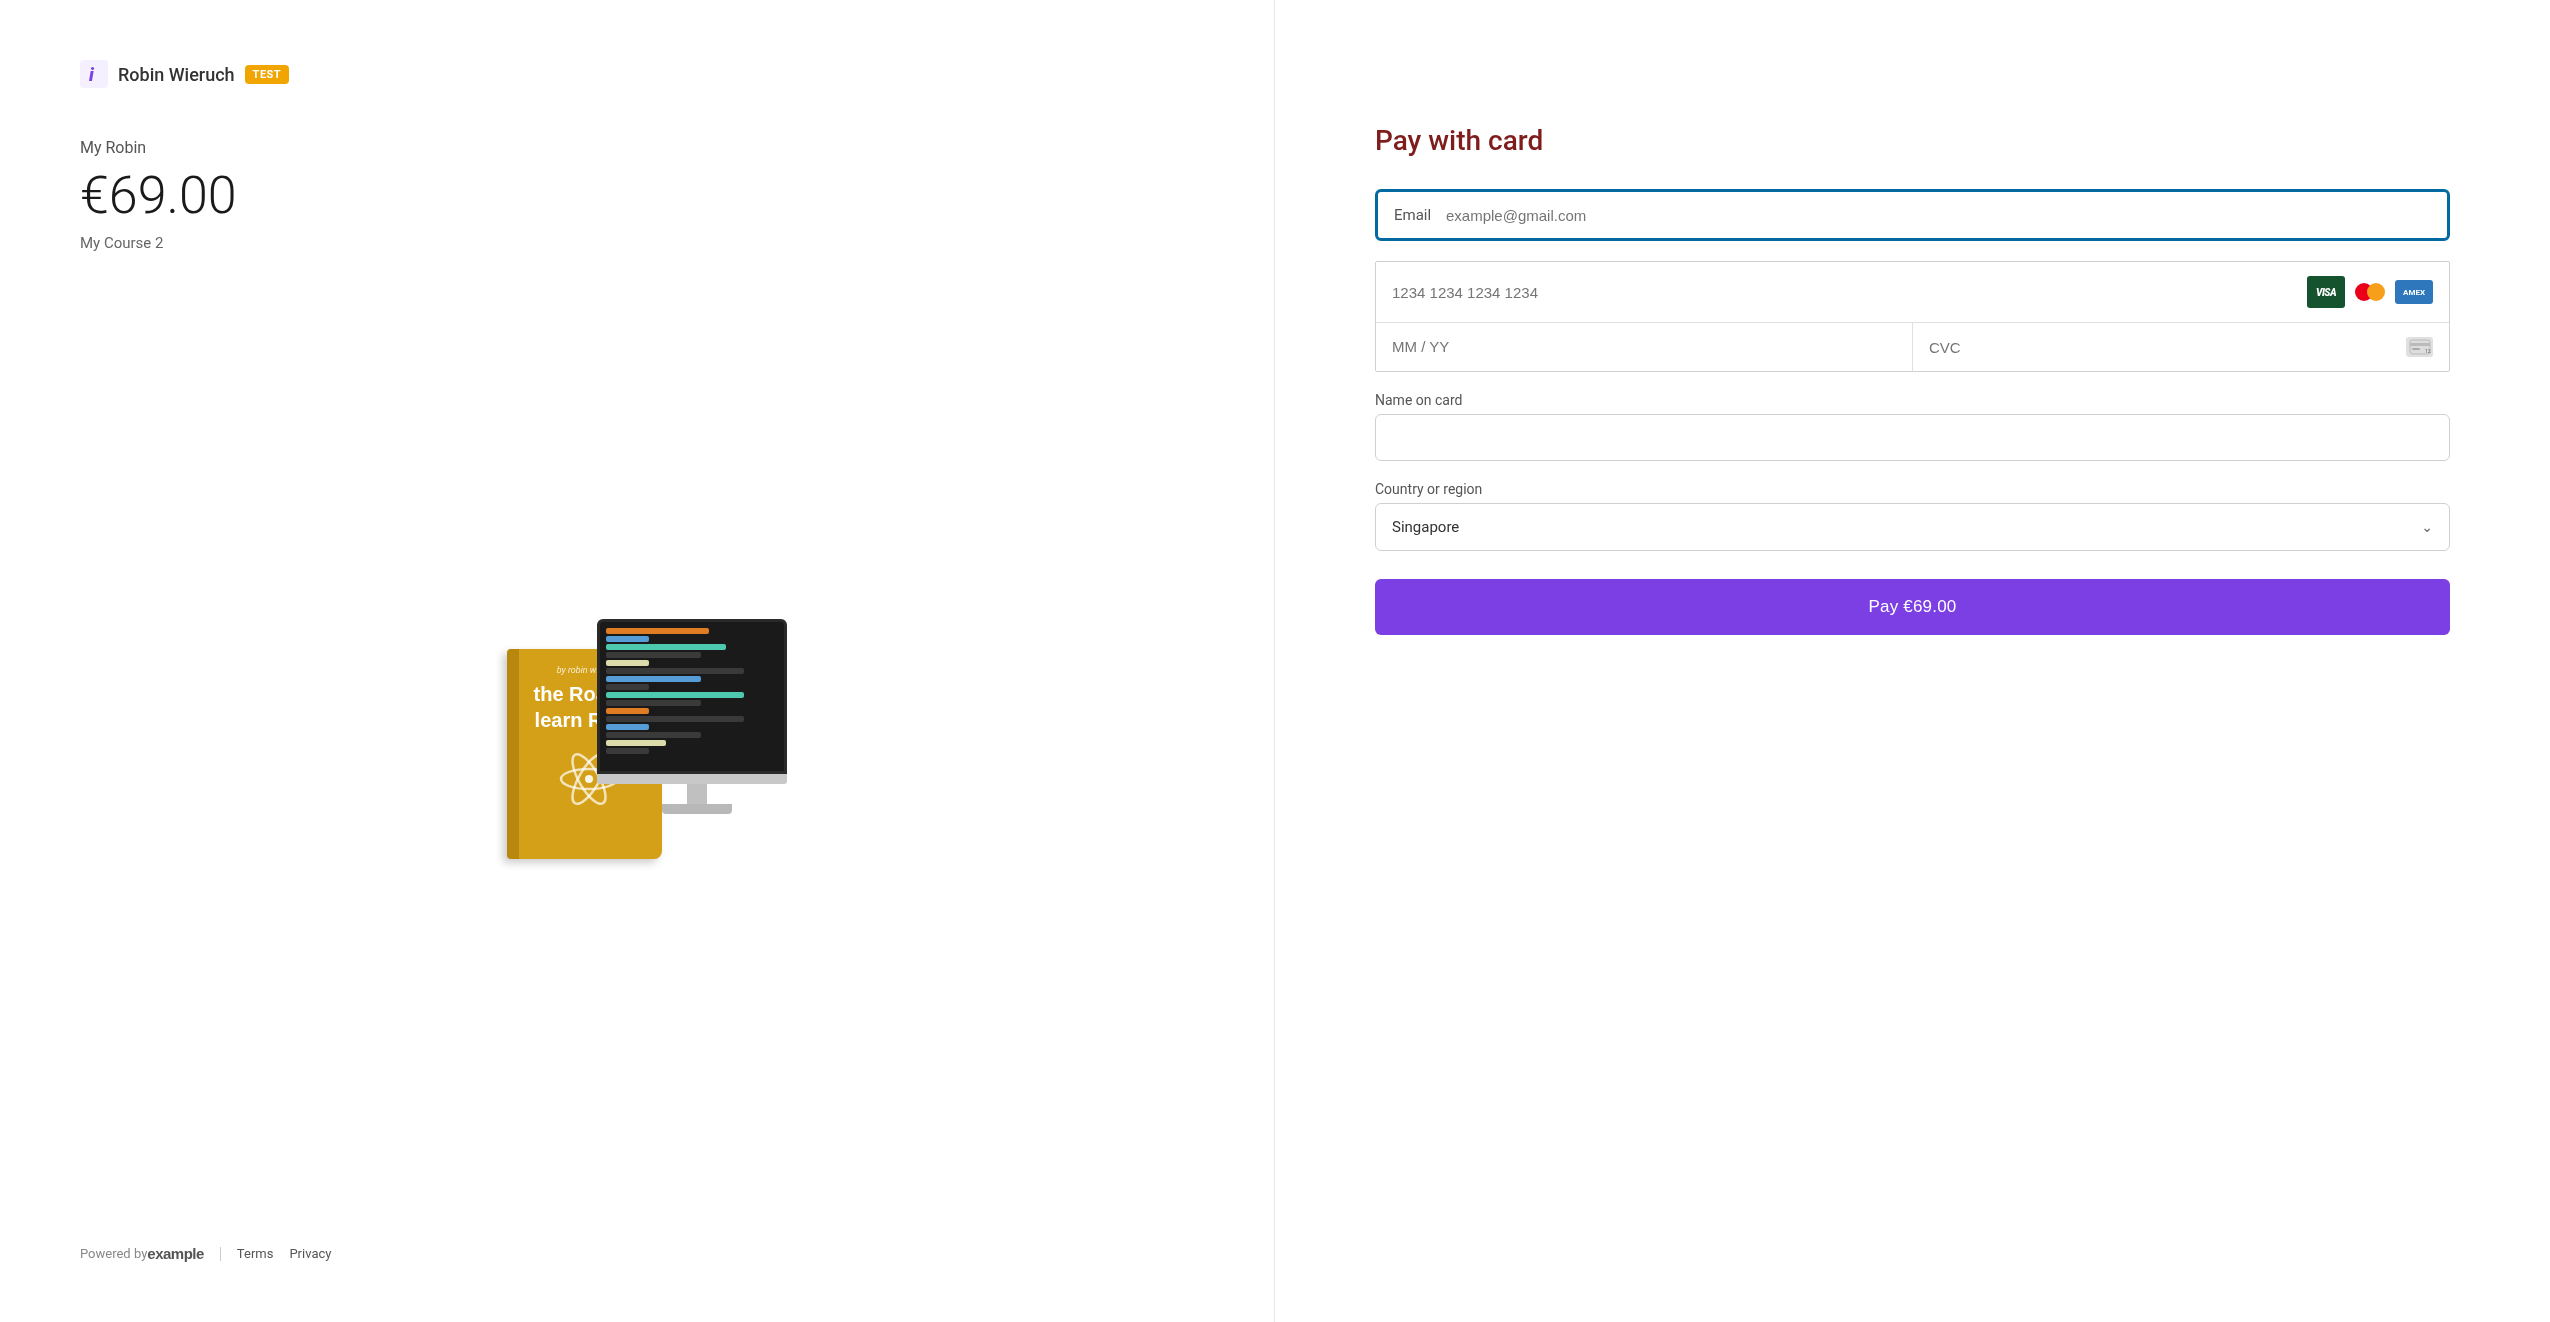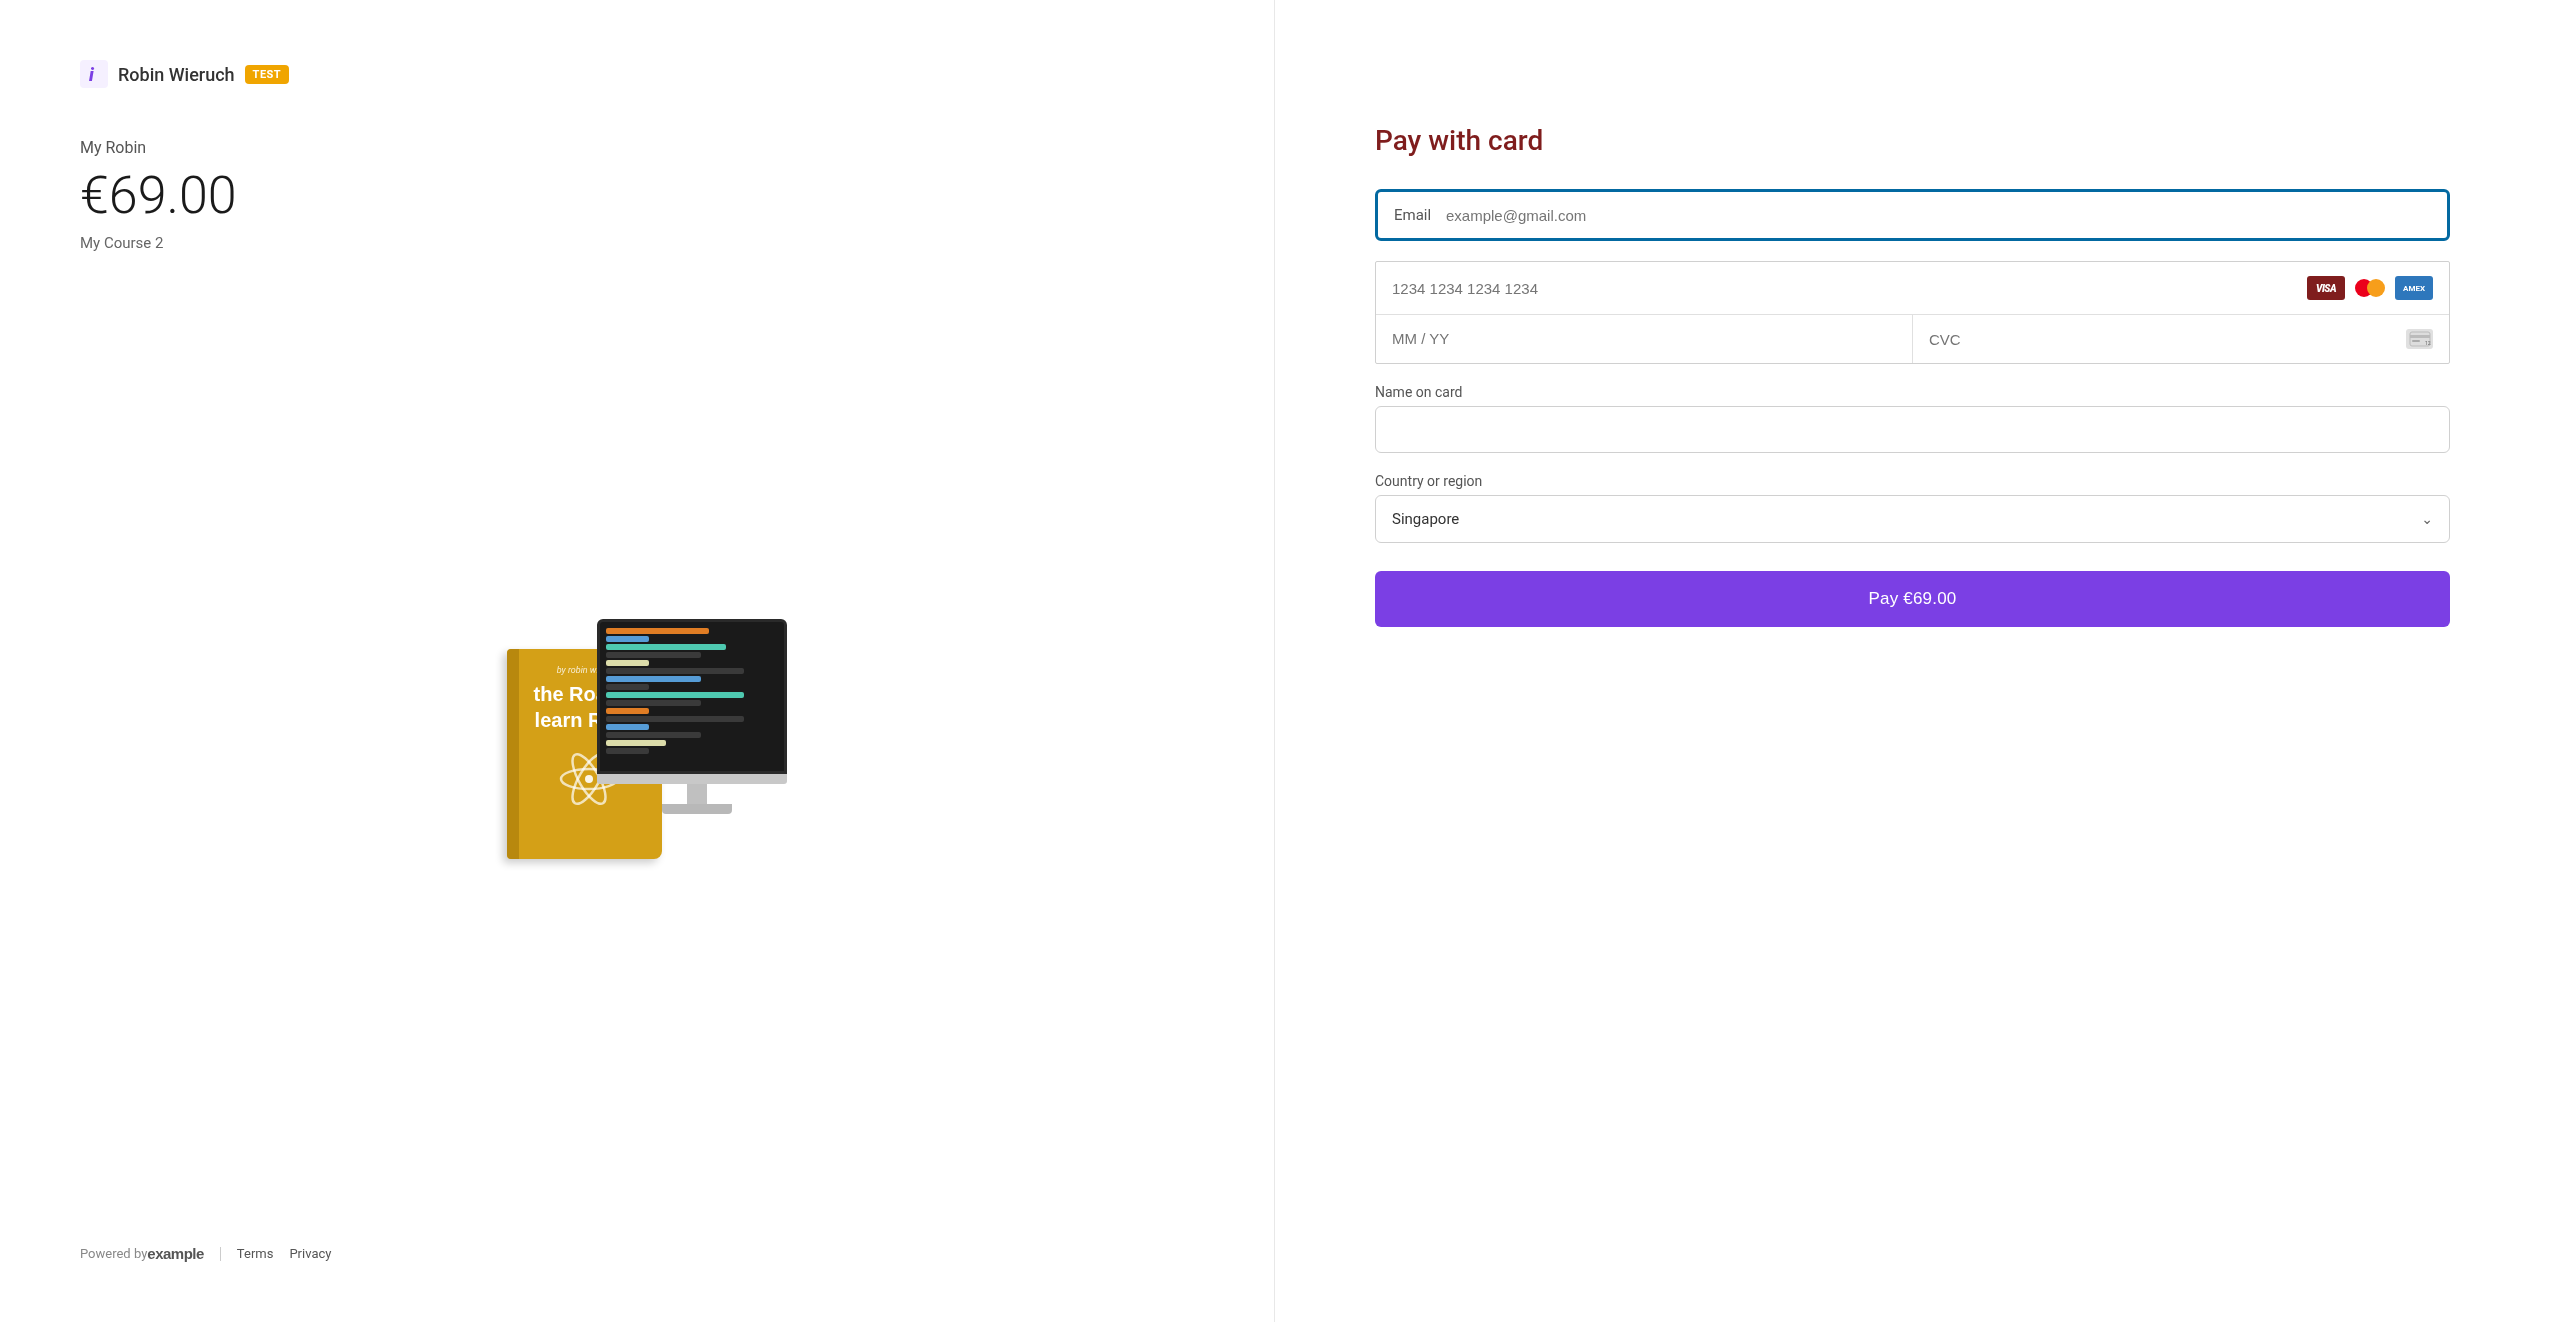--- a/index.html
+++ b/index.html
@@ -318,22 +318,22 @@
     }
 
     .card-icons {
       display: flex;
       gap: 6px;
       align-items: center;
     }
 
     .card-icon-visa {
       width: 38px;
-      height: 24px;
-      background: #7f1d1d;
+      height: 32px;
+      background: #14532d;
       border-radius: 3px;
       display: flex;
       align-items: center;
       justify-content: center;
       font-size: 10px;
       font-weight: 900;
       color: #fff;
       font-style: italic;
       letter-spacing: -0.5px;
     }

